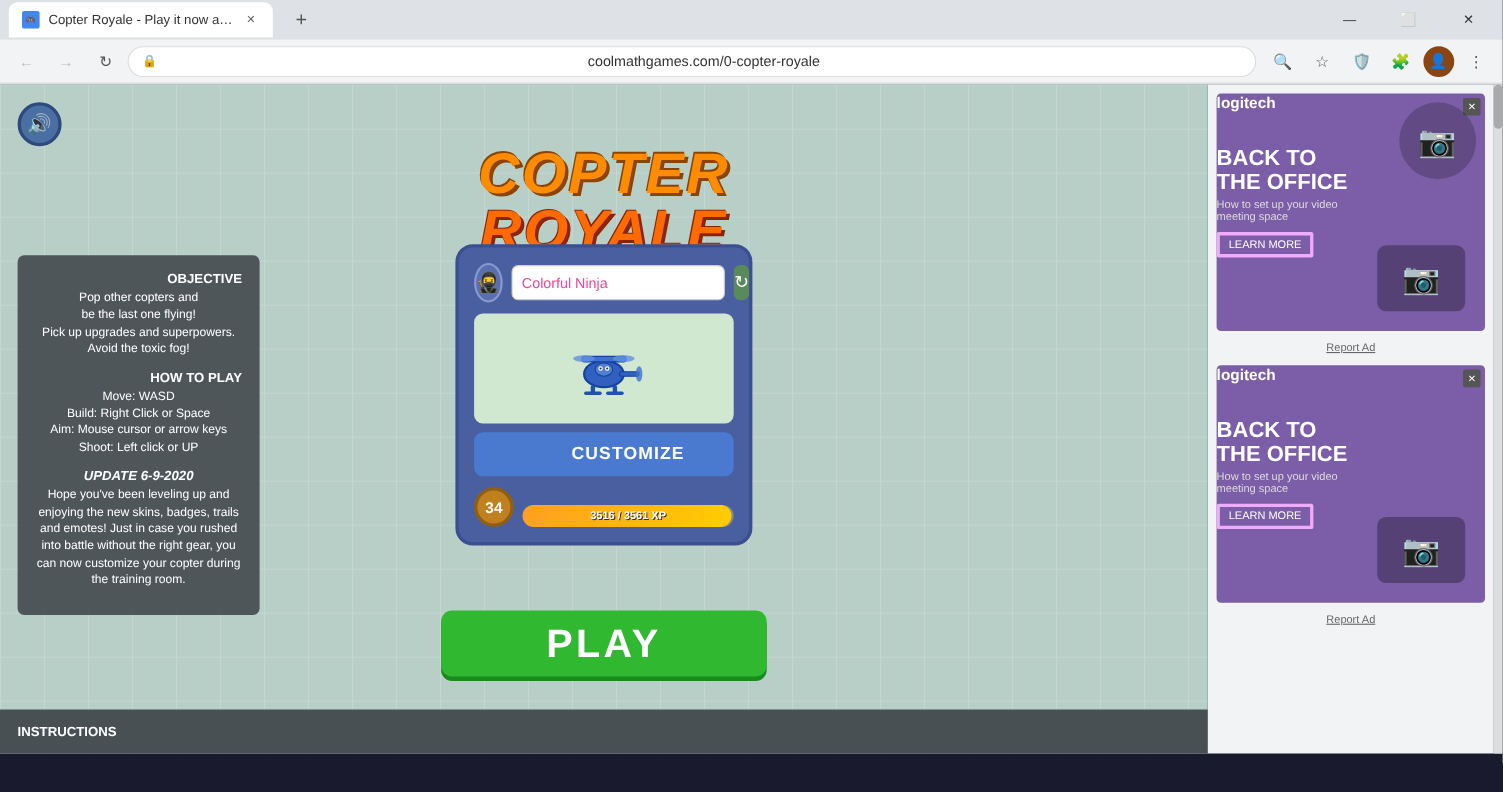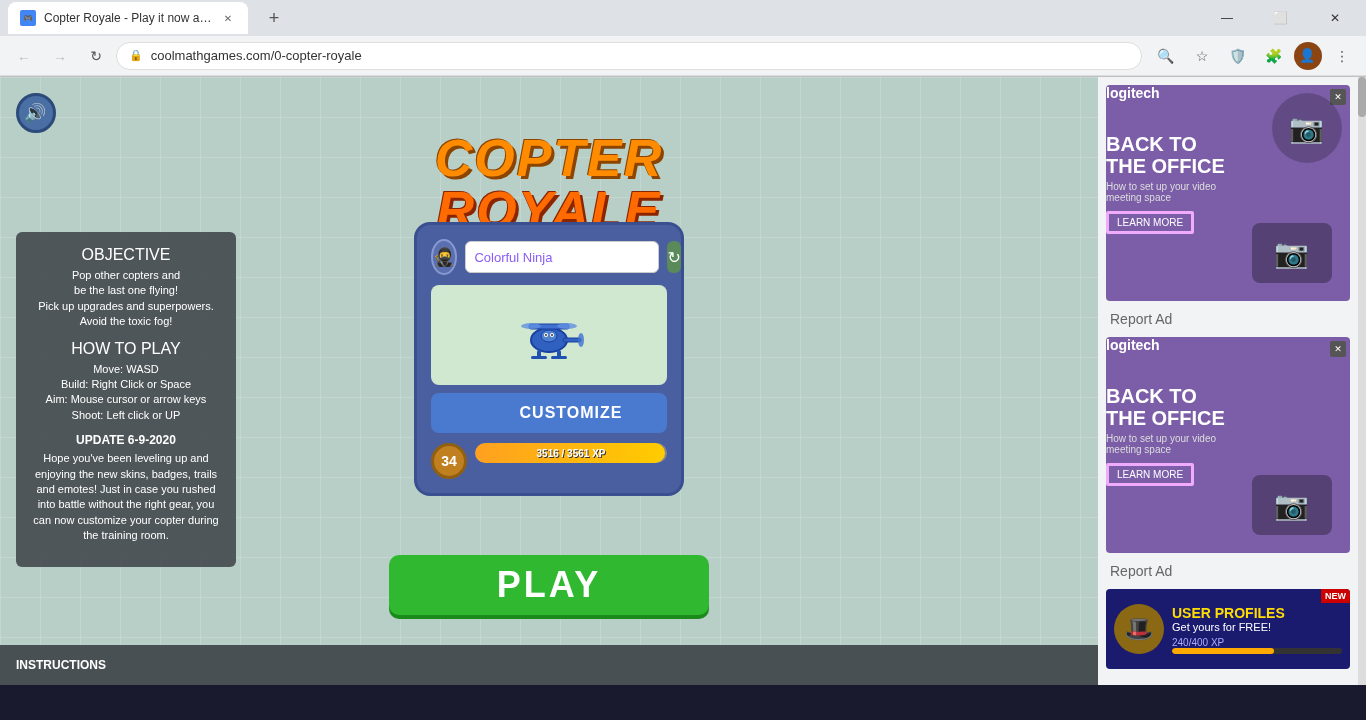--- a/index.html
+++ b/index.html
@@ -96,21 +96,21 @@
       height: 28px;
       border-radius: 14px;
       background: white;
       border: 1px solid #ddd;
       display: flex; align-items: center;
       padding: 0 12px;
       font-size: 13px; color: #333;
       gap: 8px;
     }
     .lock-icon { font-size: 11px; color: #555; }
-    .address-text { flex: 1; }
+    .address-text { flex: 1; text-align: center; }
     .nav-icons { display: flex; align-items: center; gap: 4px; margin-left: 4px; }
     .nav-icon-btn {
       width: 32px; height: 32px;
       border-radius: 50%;
       display: flex; align-items: center; justify-content: center;
       background: transparent; border: none; cursor: pointer;
       font-size: 14px; color: #555;
     }
     .avatar-btn {
       width: 28px; height: 28px; border-radius: 50%;
@@ -195,36 +195,37 @@
       left: 16px;
       width: 220px;
       background: rgba(60, 65, 70, 0.85);
       border-radius: 6px;
       padding: 14px 16px;
       color: white;
       font-size: 11px;
       z-index: 10;
     }
     .inst-section-title {
-      font-weight: normal;
-      font-size: 16px;
-      text-align: center;
+      font-weight: bold;
+      font-size: 12px;
+      text-align: right;
       margin-bottom: 4px;
     }
     .inst-text {
       text-align: center;
       line-height: 1.4;
       margin-bottom: 10px;
       font-size: 11px;
     }
     .inst-update {
       font-weight: bold;
       font-size: 12px;
       text-align: center;
       margin-bottom: 4px;
+      font-style: italic;
     }
 
     
     .center-card {
       position: absolute;
       top: 145px;
       left: 50%;
       transform: translateX(-50%);
       width: 270px;
       background: #4a5fa0;
@@ -251,21 +252,21 @@
       color: white;
     }
     .name-input {
       flex: 1;
       height: 32px;
       border-radius: 6px;
       border: 1px solid #ccc;
       padding: 0 8px;
       font-size: 13px;
       background: white;
-      color: #8b5cf6;
+      color: #ec4899;
     }
     .refresh-btn {
       width: 32px; height: 32px;
       background: #5a8a5a;
       border: none; border-radius: 6px;
       color: white; font-size: 16px;
       cursor: pointer;
       display: flex; align-items: center; justify-content: center;
     }
 
@@ -293,21 +294,21 @@
       font-weight: bold;
       cursor: pointer;
       letter-spacing: 1px;
       margin-bottom: 10px;
       padding-left: 44px;
     }
 
     
     .xp-row {
       display: flex;
-      align-items: flex-start;
+      align-items: flex-end;
       gap: 8px;
     }
     .level-badge {
       width: 36px; height: 36px;
       background: #c08020;
       border-radius: 50%;
       border: 3px solid #906010;
       display: flex; align-items: center; justify-content: center;
       font-weight: bold; font-size: 14px;
       color: white;
@@ -334,21 +335,21 @@
       color: white;
       text-shadow: 1px 1px 0 #333;
     }
 
     
     .play-btn {
       position: absolute;
       bottom: 70px;
       left: 50%;
       transform: translateX(-50%);
-      width: 320px;
+      width: 296px;
       height: 60px;
       background: #30b830;
       border: none;
       border-radius: 10px;
       color: white;
       font-size: 36px;
       font-weight: bold;
       cursor: pointer;
       letter-spacing: 3px;
       z-index: 10;
@@ -403,24 +404,25 @@
     .ad-x-btn {
       position: absolute;
       top: 4px; right: 4px;
       width: 16px; height: 16px;
       background: #555; color: white;
       border: none; border-radius: 2px;
       font-size: 9px; cursor: pointer;
       display: flex; align-items: center; justify-content: center;
     }
     .ad-report {
-      text-align: left;
-      font-size: 14px;
+      text-align: center;
+      font-size: 10px;
       color: #666;
       padding: 2px 4px;
+      text-decoration: underline;
     }
     .logitech-ad {
       color: white;
     }
     .logitech-brand {
       font-size: 14px;
       font-weight: bold;
       color: white;
       margin-bottom: 4px;
     }
@@ -684,34 +686,20 @@
           <div class="logitech-heading">BACK TO<br>THE OFFICE</div>
           <div class="logitech-sub">How to set up your video<br>meeting space</div>
           <button class="logitech-learn">LEARN MORE</button>
         </div>
         <div style="position:absolute;bottom:8px;right:8px;width:100px;height:80px;display:flex;align-items:center;justify-content:center;">
           <div style="width:80px;height:60px;background:rgba(0,0,0,0.3);border-radius:8px;display:flex;align-items:center;justify-content:center;font-size:28px;">📷</div>
         </div>
       </div>
       <div class="ad-report">Report Ad</div>
 
-      <div class="ad-card ad-card-user" style="position:relative;">
-        <span class="new-badge">NEW</span>
-        <div class="user-profiles-ad">
-          <div class="user-profile-icon">🎩</div>
-          <div class="user-profile-text">
-            <div class="user-profiles-title">USER PROFILES</div>
-            <div class="user-profiles-sub">Get yours for FREE!</div>
-            <div class="user-xp">240/400 XP</div>
-            <div class="user-xp-bar">
-              <div class="user-xp-fill" style="width:60%"></div>
-            </div>
-          </div>
-        </div>
-      </div>
 
     </div>
 
     <div class="right-scrollbar">
       <div class="scrollbar-track">
         <div class="scrollbar-thumb"></div>
       </div>
     </div>
   </div>
 </div>

